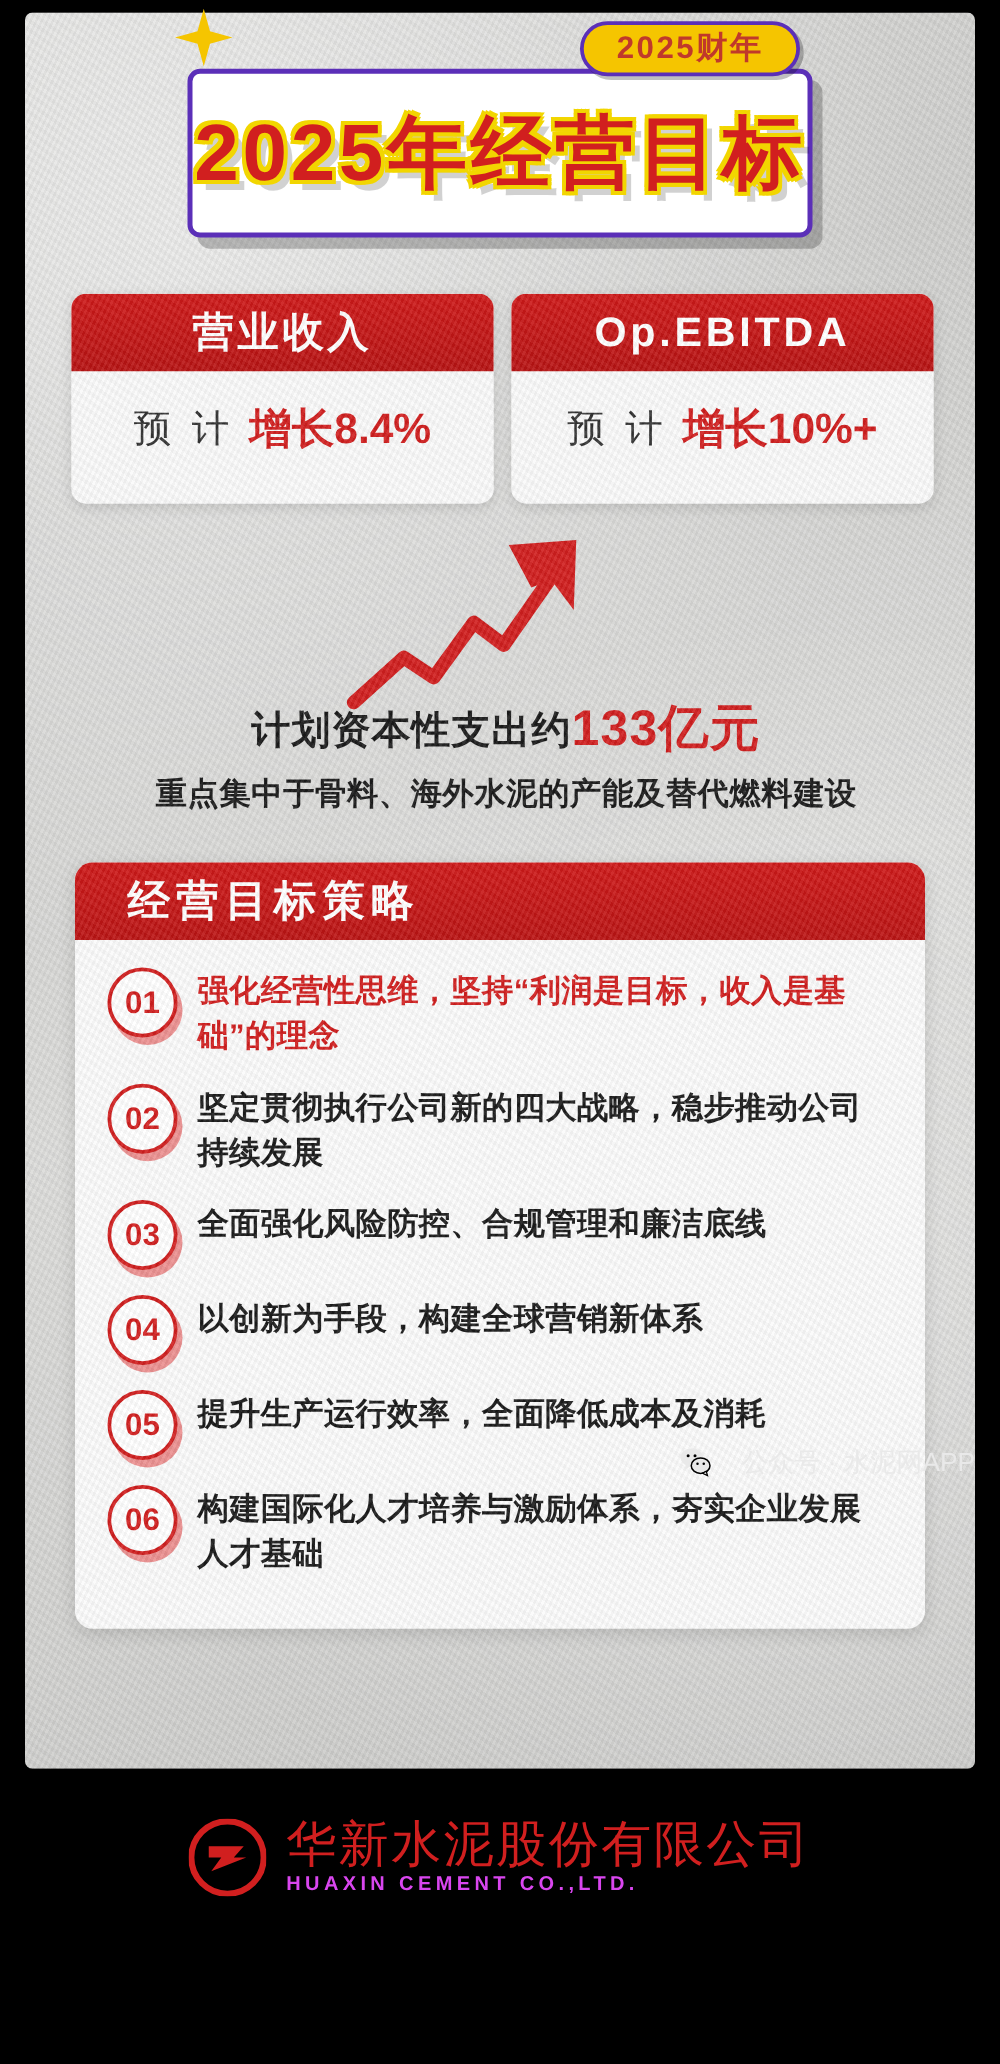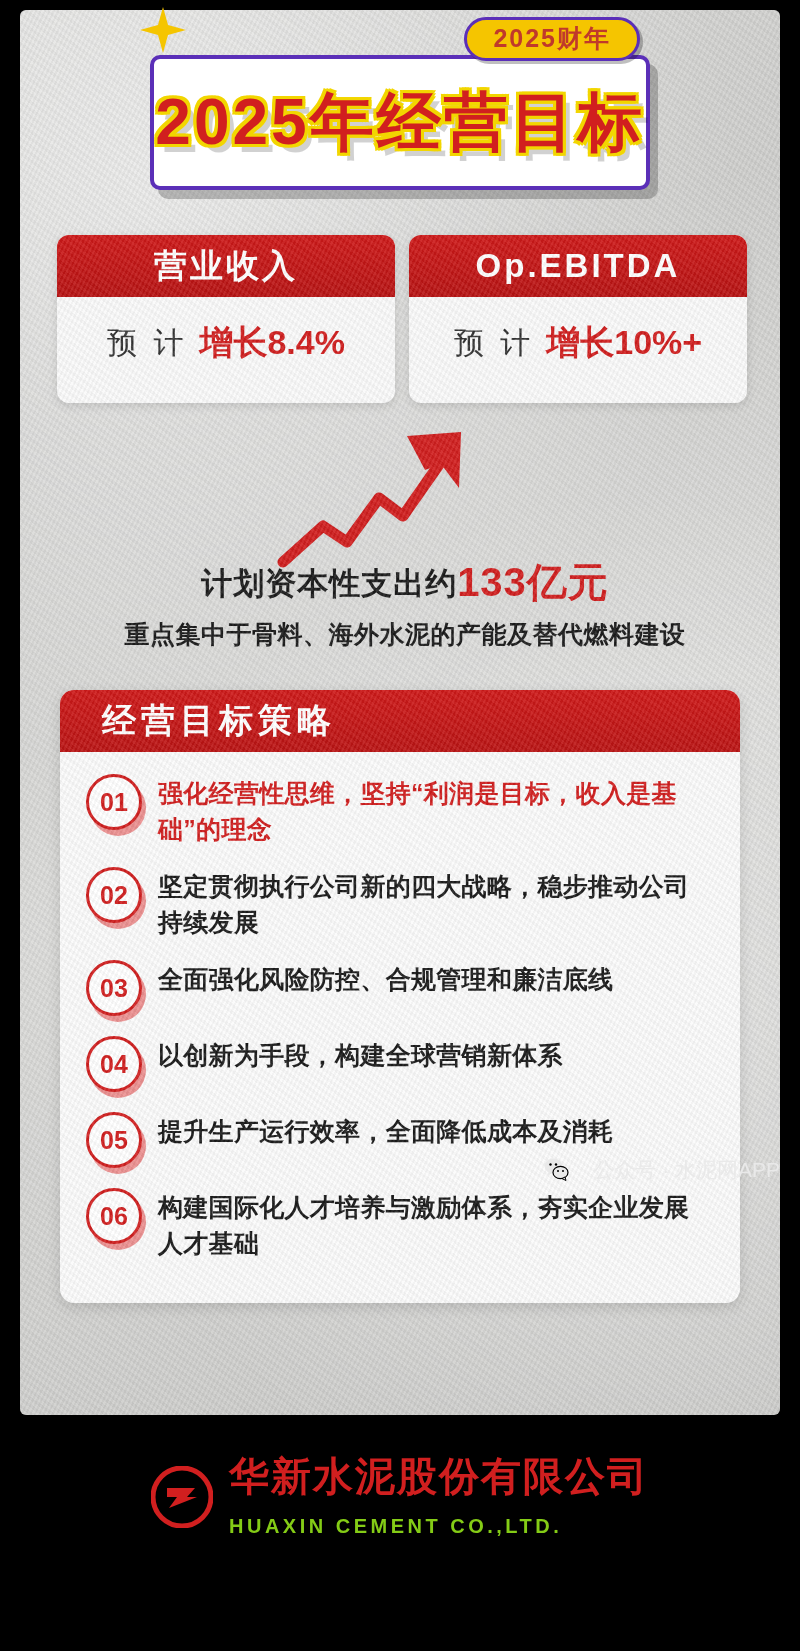--- a/index.html
+++ b/index.html
@@ -237,31 +237,31 @@
     align-items: center;
     justify-content: center;
     gap: 16px;
   }
   .logo-mark {
     width: 62px; height: 62px;
     flex: 0 0 62px;
   }
   .logo-text .cn {
     font-size: 40px;
-    font-weight: bold;
+    font-weight: normal;
     color: #d11f1f;
     letter-spacing: 2px;
     line-height: 1.05;
   }
   .logo-text .en {
-    font-size: 20px;
-    font-weight: bold;
-    color: #84cc16;
+    font-size: 16px;
+    font-weight: bold;
+    color: #d946ef;
     letter-spacing: 3.5px;
-    margin-top: 18px;
+    margin-top: 2px;
   }
   .footer-bar {
     position: absolute;
     right: 20px; bottom: 22px;
     display: flex; align-items: flex-start; gap: 24px;
     color: #e9e9e9;
     font-size: 21px;
   }
   .wechat-icon { width: 26px; height: 26px; }
 </style>

